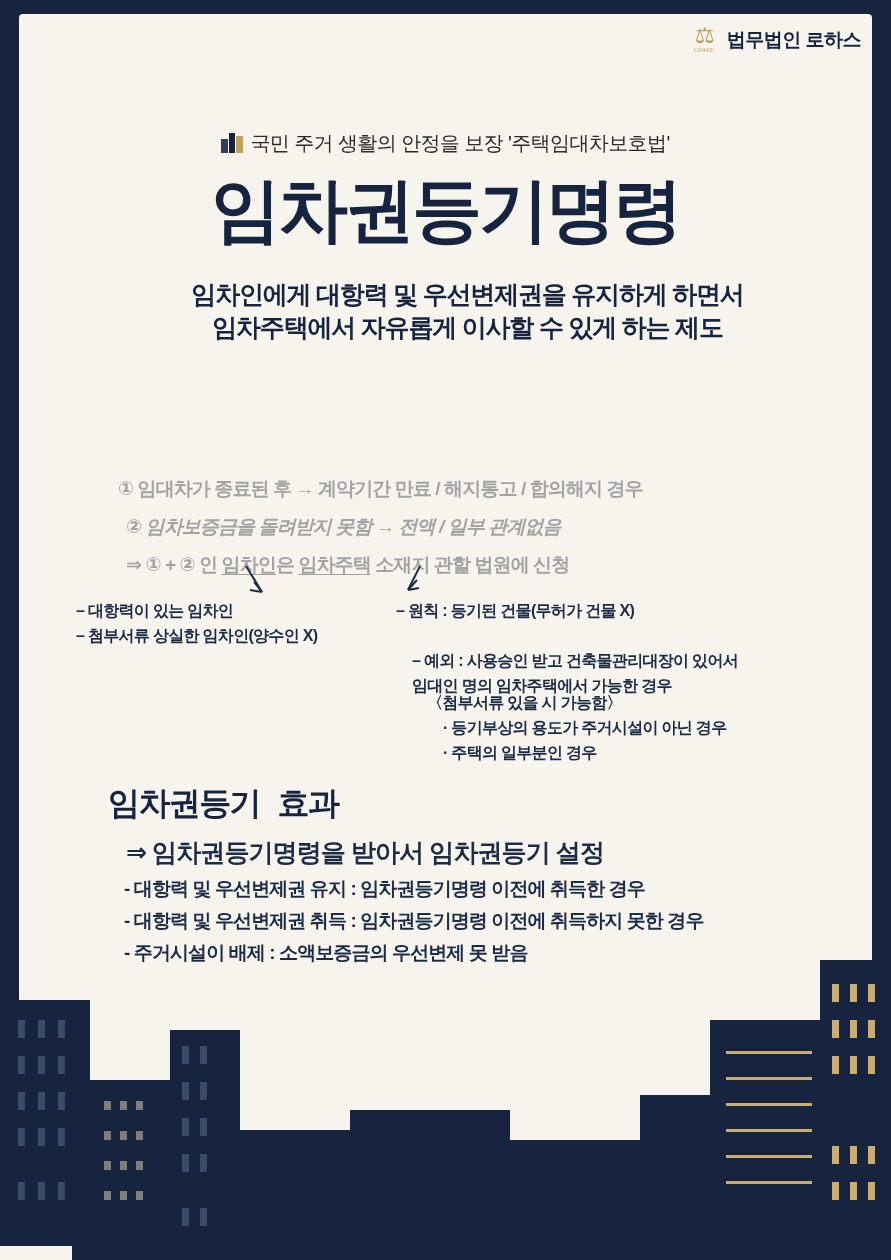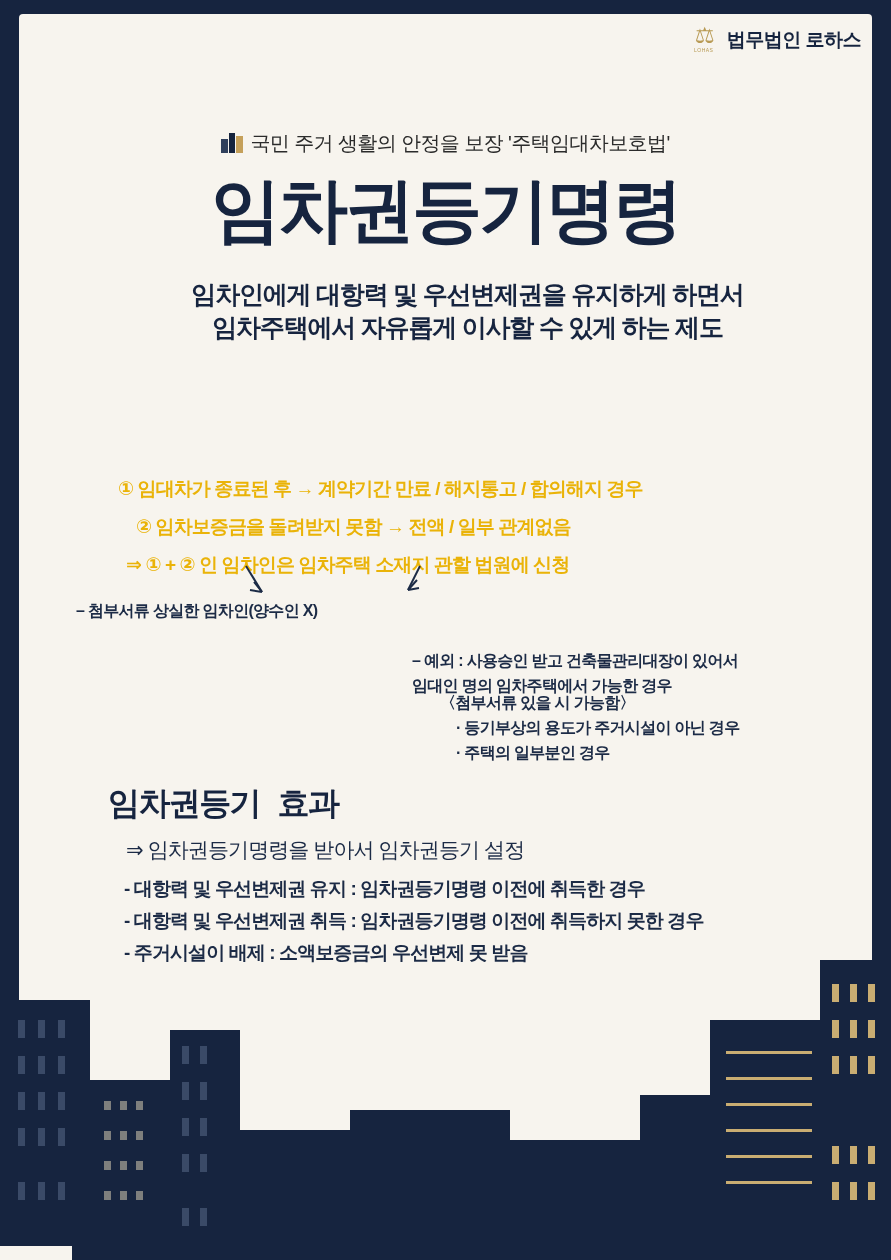--- a/index.html
+++ b/index.html
@@ -137,53 +137,53 @@
     letter-spacing: -1.6px;
   }
   #sec1-head { left: 108px; top: 418px; }
   #sec2-head { left: 108px; top: 782px; font-family: Liberation Mono, monospace; }
 
   
   .num-line {
     position: absolute;
     font-size: 19px;
     font-weight: 700;
-    color: #eab308;
+    color: #a3a3a3;
     letter-spacing: -0.9px;
     white-space: nowrap;
   }
   #n1 { left: 118px; top: 476px; }
-  #n2 { left: 136px; top: 514px; }
+  #n2 { left: 126px; top: 514px; font-style: italic; }
   #n3 { left: 126px; top: 552px; }
-  .udl { text-underline-offset: 3px; }
+  .udl { text-decoration: underline; text-underline-offset: 3px; }
 
   
   .arrows { position: absolute; left: 0; top: 0; width: 891px; height: 1232px; pointer-events:none; }
 
   
   .note {
     position: absolute;
     font-size: 16px;
     line-height: 25px;
     font-weight: 700;
     color: #1c2b46;
     letter-spacing: -0.7px;
     white-space: nowrap;
   }
   #note-left { left: 76px; top: 598px; }
   #note-right { left: 396px; top: 598px; }
   #note-right2 { left: 412px; top: 648px; }
-  #note-attach { left: 440px; top: 690px; }
+  #note-attach { left: 427px; top: 690px; }
 
   
   #s2-lead {
     position: absolute;
     left: 126px; top: 836px;
-    font-size: 21px;
-    font-weight: 400;
+    font-size: 25px;
+    font-weight: 700;
     color: #1c2b46;
     letter-spacing: -0.9px;
   }
   .s2-item {
     position: absolute;
     left: 124px;
     font-size: 19px;
     font-weight: 700;
     color: #1c2b46;
     letter-spacing: -0.9px;
@@ -268,23 +268,27 @@
   </div>
 
   <svg class="arrows" viewBox="0 0 891 1232">
     <path d="M246,566 L262,592" stroke="#1c2b46" stroke-width="2" fill="none"></path>
     <path d="M262,592 L254,582 M262,592 L250,590" stroke="#1c2b46" stroke-width="2" fill="none"></path>
     <path d="M420,566 L408,590" stroke="#1c2b46" stroke-width="2" fill="none"></path>
     <path d="M408,590 L417,580 M408,590 L419,588" stroke="#1c2b46" stroke-width="2" fill="none"></path>
   </svg>
 
   <div class="note" id="note-left">
+    <div>– 대항력이 있는 임차인</div>
     <div>– 첨부서류 상실한 임차인(양수인 X)</div>
   </div>
 
+  <div class="note" id="note-right">
+    <div>– 원칙 : 등기된 건물(무허가 건물 X)</div>
+  </div>
   <div class="note" id="note-right2">
     <div>– 예외 : 사용승인 받고 건축물관리대장이 있어서</div>
     <div>               임대인 명의 임차주택에서 가능한 경우</div>
   </div>
 
   <div class="note" id="note-attach">
     <div>〈첨부서류 있을 시 가능함〉</div>
     <div style="padding-left:16px">· 등기부상의 용도가 주거시설이 아닌 경우</div>
     <div style="padding-left:16px">· 주택의 일부분인 경우</div>
   </div>

